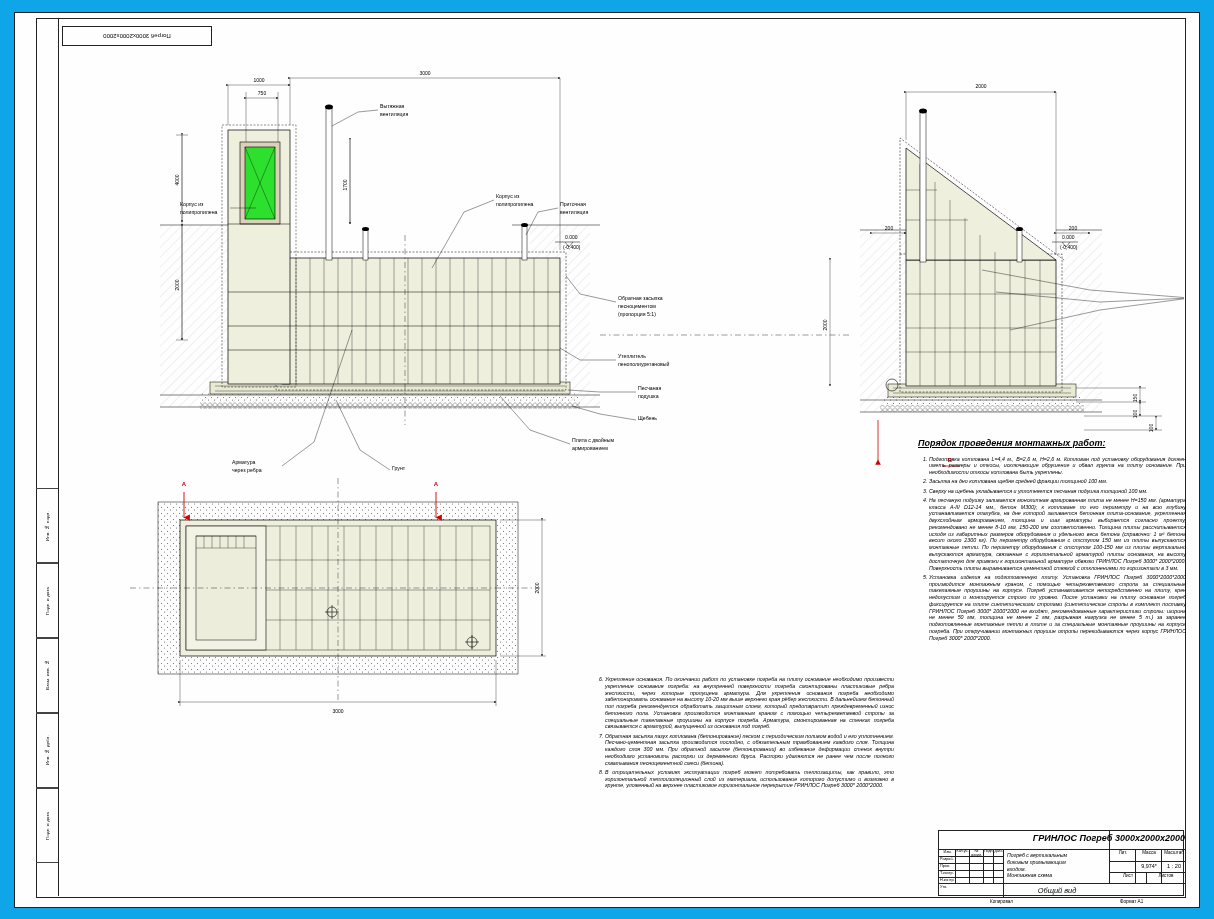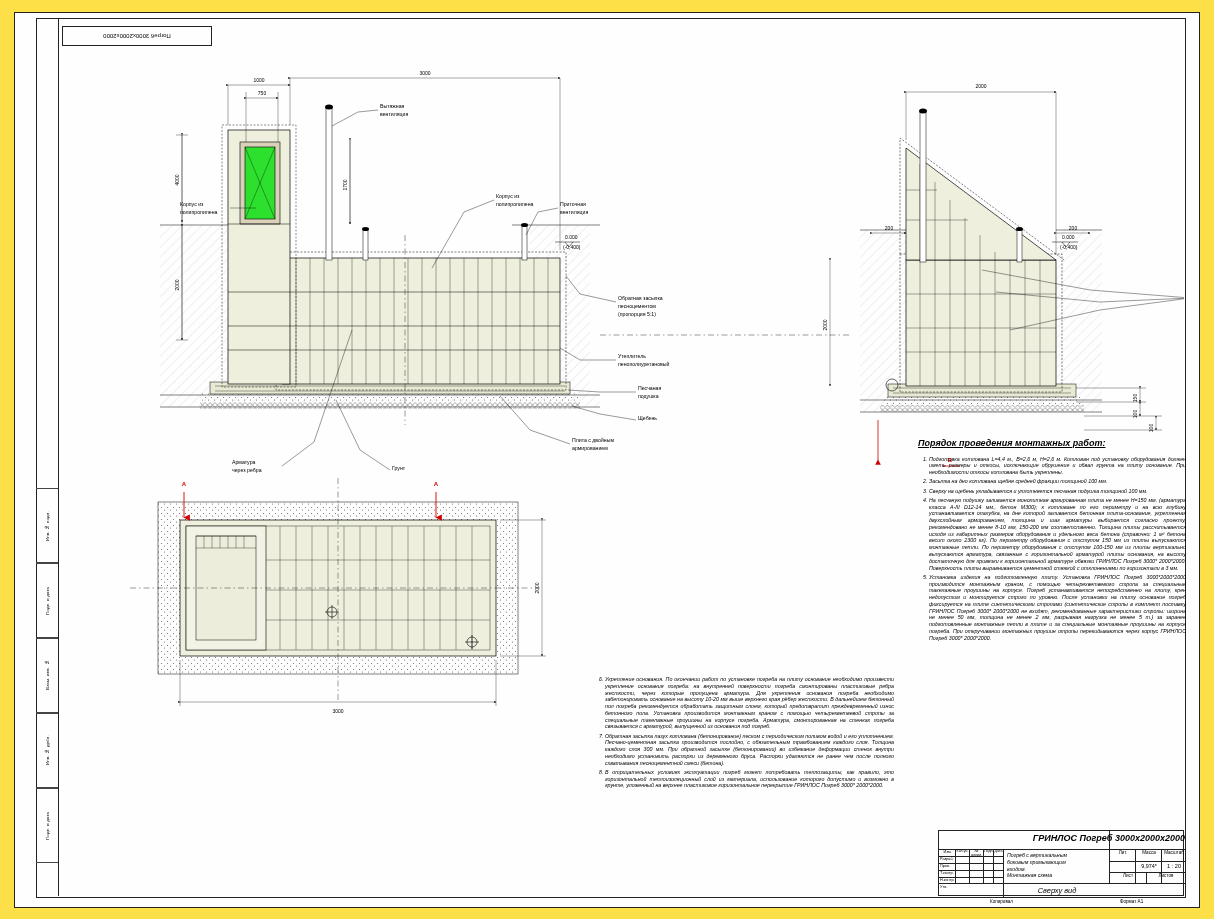--- a/index.html
+++ b/index.html
@@ -1,17 +1,17 @@
 <!DOCTYPE html>
 <html><head>
 <meta charset="utf-8">
 <style>
   html,body{margin:0;padding:0;background:#f7f3f3;}
   body{width:1214px;height:919px;font-family:"Liberation Sans",sans-serif;color:#000;}
-  #sheet{position:relative;width:1214px;height:919px;overflow:hidden;background:#fde047;}
+  #sheet{position:relative;width:1214px;height:919px;overflow:hidden;background:#0ea5e9;}
   .frame-outer{position:absolute;left:14px;top:12px;width:1184px;height:894px;border:1px solid #222;background:#fffefe;}
   .frame-inner{position:absolute;left:36px;top:18px;width:1148px;height:878px;border:1.5px solid #222;}
   .abs{position:absolute;}
   
   .lstrip{position:absolute;left:36px;top:18px;width:22px;height:878px;border-right:1.5px solid #222;}
   .lcell{position:absolute;left:0;width:22px;border-top:1px solid #444;border-bottom:1px solid #444;box-sizing:border-box;}
   .vtext{writing-mode:vertical-rl;transform:rotate(180deg);font-size:4.4px;text-align:center;width:100%;height:100%;display:flex;align-items:center;justify-content:center;letter-spacing:.2px;}
   
   .stampTop{position:absolute;left:62px;top:26px;width:148px;height:18px;border:1px solid #222;}
   .stampTop .vt{transform:rotate(180deg);font-size:6px;text-align:center;line-height:18px;}
@@ -449,21 +449,21 @@
     <div class="tbline" style="left:54px;top:18px;width:1px;height:34px"></div>
 
     <div class="tbbig" style="left:176px;top:4px;width:0;"></div>
     <div style="left:0;top:2px;width:246px;text-align:right;" class="tbbig">ГРИНЛОС Погреб 3000х2000х2000</div>
 
     <div class="tbtxt" style="left:68px;top:21px;width:100px;font-style:italic;font-size:5.2px;white-space:pre-line;line-height:1.3">Погреб с вертикальным
 боковым примыкающим
 входом.
 Монтажная схема</div>
 
-    <div class="tbmid" style="left:68px;top:55px;width:100px;text-align:center">Сверху вид</div>
+    <div class="tbmid" style="left:68px;top:55px;width:100px;text-align:center">Общий вид</div>
 
     <div class="tbtxt" style="left:172px;top:20px;width:24px;text-align:center">Лит.</div>
     <div class="tbtxt" style="left:198px;top:20px;width:24px;text-align:center">Масса</div>
     <div class="tbtxt" style="left:224px;top:20px;width:22px;text-align:center">Масштаб</div>
     <div class="tbtxt" style="left:198px;top:33px;width:24px;text-align:center;font-size:5.4px">9,974*</div>
     <div class="tbtxt" style="left:224px;top:33px;width:22px;text-align:center;font-size:5.6px">1 : 20</div>
     <div class="tbtxt" style="left:172px;top:43px;width:34px;text-align:center">Лист</div>
     <div class="tbtxt" style="left:209px;top:43px;width:36px;text-align:center">Листов</div>
 
     <div class="tbtxt" style="left:1px;top:19px;width:15px;text-align:center;font-size:3.8px">Изм.</div>

